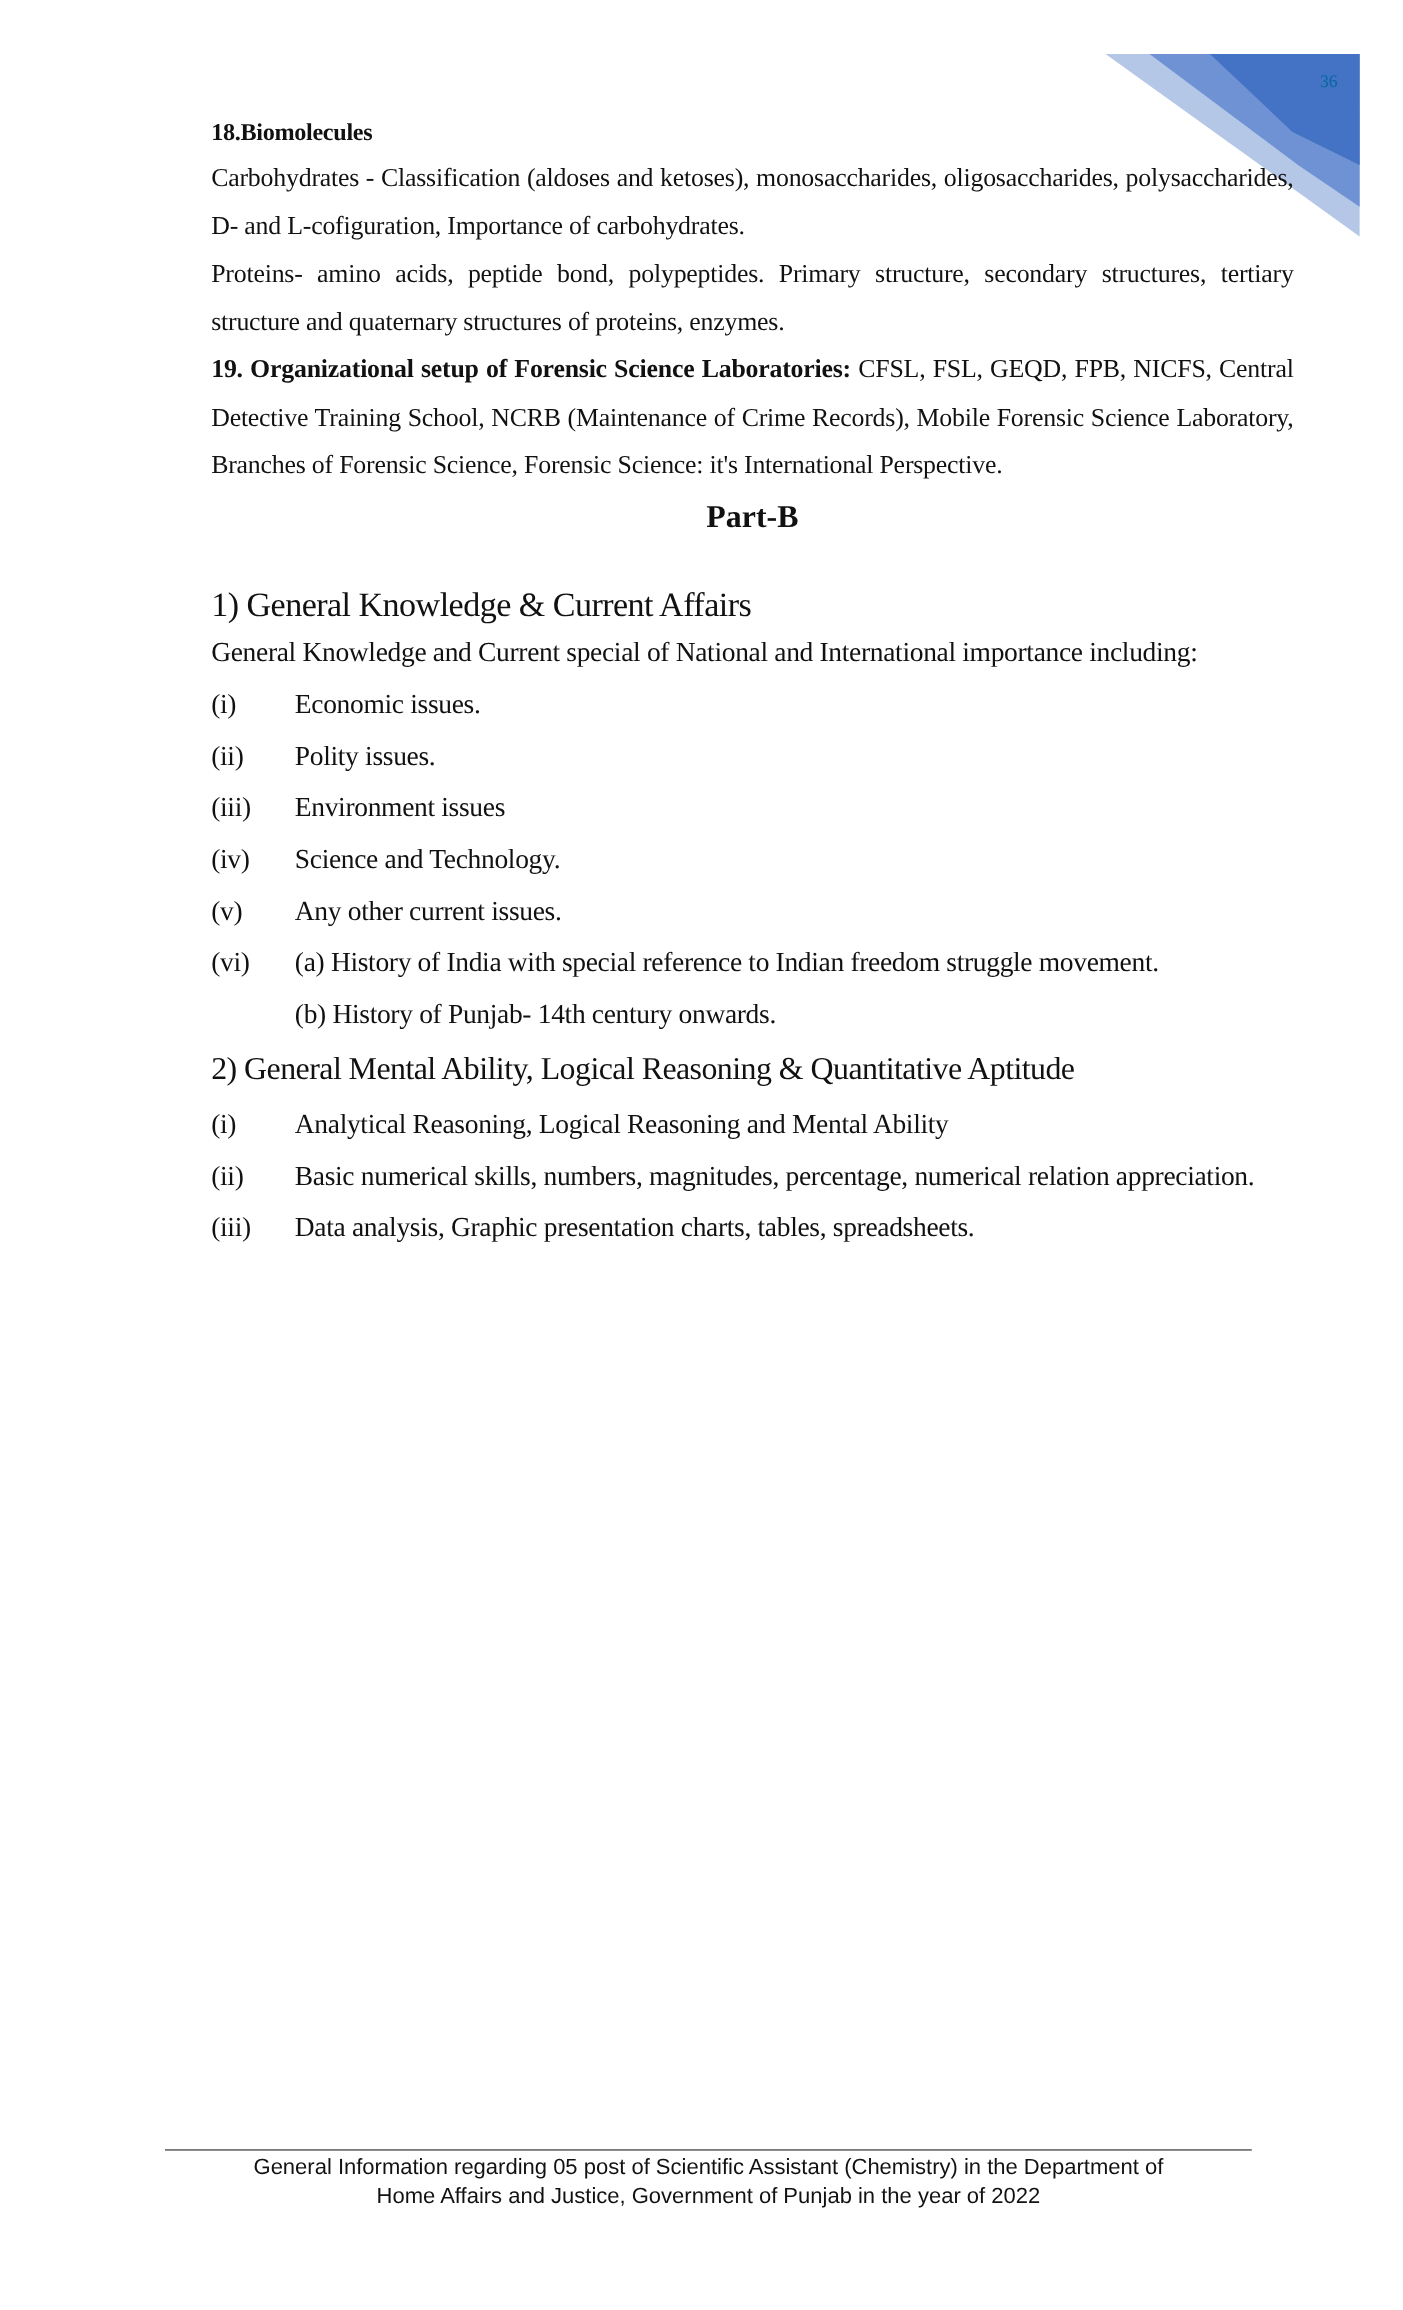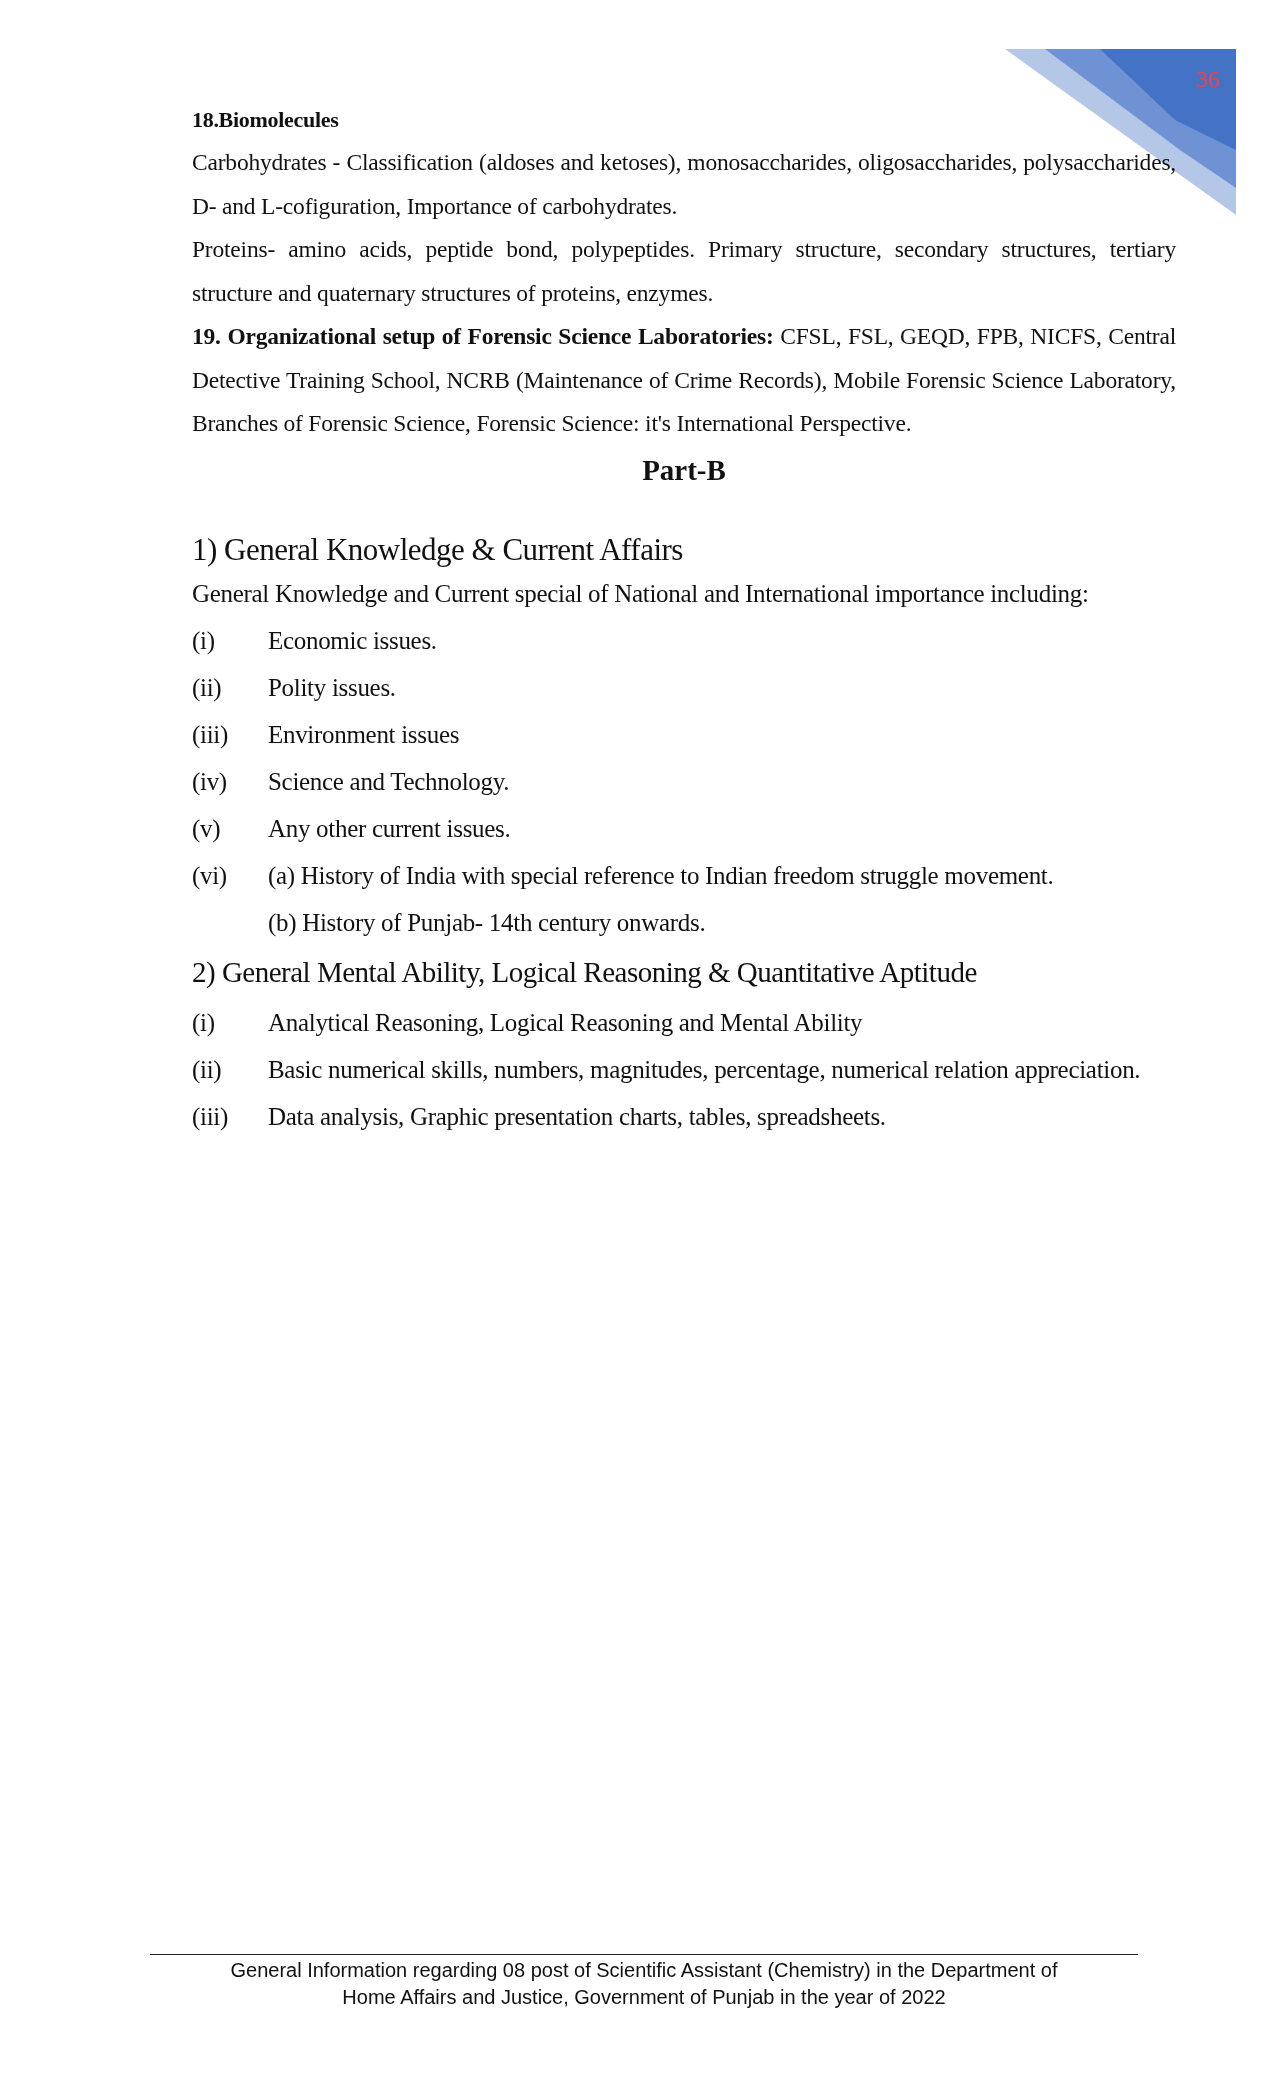--- a/index.html
+++ b/index.html
@@ -1,20 +1,20 @@
 <!DOCTYPE html>
 <html><head>
 <meta charset="utf-8">
 <style>
   html, body { margin: 0; padding: 0; background: #ffffff; }
   body { width: 1275px; height: 2100px; position: relative; overflow: hidden;
          font-family: "Liberation Serif", "DejaVu Serif", serif; color: #111; }
   .corner { position: absolute; left: 0; top: 0; width: 1275px; height: 260px; }
   .page-num { position: absolute; top: 66px; left: 1180px; width: 56px; text-align: center;
-              color: #ef4444; font-family: "Liberation Serif", serif; font-size: 24px; }
+              color: #0369a1; font-family: "Liberation Serif", serif; font-size: 16px; }
   .content { position: absolute; left: 152px; top: 98px; width: 984px; margin-left: 40px; }
   .para { font-size: 23.5px; line-height: 43.5px; text-align: justify; margin: 0;
           letter-spacing: -0.2px; }
   .h-bio { font-weight: bold; font-size: 22px; line-height: 43px; margin: 0; letter-spacing: -0.3px; }
   b.inline { font-weight: bold; }
   .partb { text-align: center; font-weight: bold; font-size: 29px; 
            text-decoration-thickness: 3px; text-underline-offset: 5px; margin: 2px 0 0 0; line-height: 44px; }
   .sec-title { font-weight: normal; font-size: 31px; margin: 0; line-height: 40px; letter-spacing: -0.5px; }
   .sec1 { margin-top: 38px; }
   .sec2 { margin-top: 6px; font-size: 29px; }
@@ -92,15 +92,15 @@
         <span class="txt">Basic numerical skills, numbers, magnitudes, percentage, numerical relation appreciation.</span>
       </li>
     <li>
         <span class="num">(iii)</span>
         <span class="txt">Data analysis, Graphic presentation charts, tables, spreadsheets.</span>
       </li>
   </ul>
 </div>
 
 <div class="footer">
-  <div>General Information regarding  08 post of Scientific Assistant (Chemistry)   in  the Department of</div>
+  <div>General Information regarding  05 post of Scientific Assistant (Chemistry)   in  the Department of</div>
   <div>Home Affairs and Justice,  Government of Punjab in the year of 2022</div>
 </div>
 
 </body></html>

